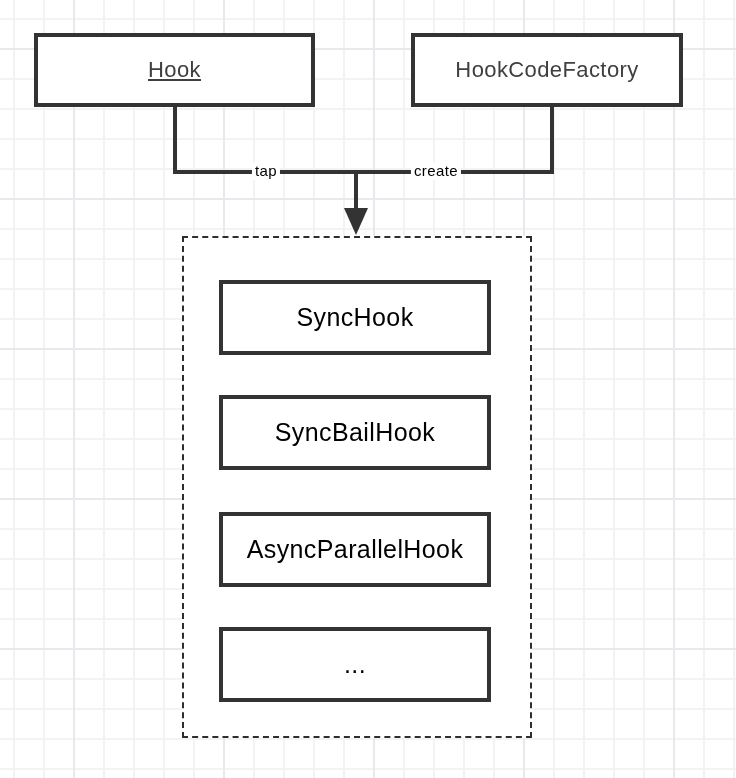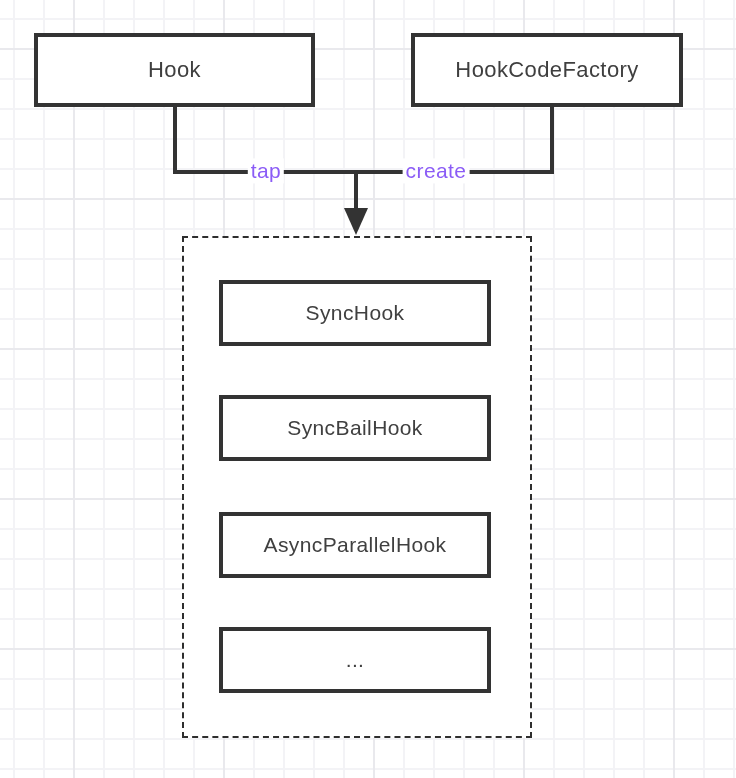--- a/index.html
+++ b/index.html
@@ -31,21 +31,21 @@
     background: #ffffff;
     border: 4px solid #333333;
     display: flex;
     align-items: center;
     justify-content: center;
     color: #3f3f3f;
     font-size: 22px;
     letter-spacing: 0.4px;
     white-space: nowrap;
   }
-  .node-hook            { left: 34px;  top: 33px;  width: 281px; height: 74px; }
+  .node-hook            { left: 34px;  top: 33px;  width: 281px; height: 74px; text-decoration: underline; }
   .node-hookcodefactory { left: 411px; top: 33px;  width: 272px; height: 74px; }
 
   .seg {
     position: absolute;
     background: #333333;
   }
   .seg-hook-drop   { left: 173px; top: 107px; width: 4px;   height: 67px; }
   .seg-hcf-drop    { left: 550px; top: 107px; width: 4px;   height: 67px; }
   .seg-merge-h     { left: 173px; top: 170px; width: 381px; height: 4px;  }
   .seg-arrow-stem  { left: 354px; top: 170px; width: 4px;   height: 40px; }
@@ -59,22 +59,22 @@
     border-left: 12px solid transparent;
     border-right: 12px solid transparent;
     border-top: 27px solid #333333;
   }
 
   .edge-label {
     position: absolute;
     transform: translate(-50%, -50%);
     background: #ffffff;
     padding: 0 3px;
-    color: #8b5cf6;
-    font-size: 21px;
+    color: #000000;
+    font-size: 15px;
     letter-spacing: 0.4px;
     line-height: 1.2;
     white-space: nowrap;
   }
   .edge-label-tap    { left: 266px; top: 171px; }
   .edge-label-create { left: 436px; top: 171px; }
 
   .group-container {
     position: absolute;
     box-sizing: border-box;
@@ -83,28 +83,28 @@
     width: 350px;
     height: 502px;
     background: #ffffff;
     border: 2px dashed #2e2e2e;
   }
   .child-node {
     position: absolute;
     box-sizing: border-box;
     left: 219px;
     width: 272px;
-    height: 66px;
+    height: 75px;
     background: #ffffff;
     border: 4px solid #333333;
     display: flex;
     align-items: center;
     justify-content: center;
-    color: #404040;
-    font-size: 21px;
+    color: #000000;
+    font-size: 25px;
     letter-spacing: 0.4px;
     white-space: nowrap;
   }
   .child-0 { top: 280px; }
   .child-1 { top: 395px; }
   .child-2 { top: 512px; }
   .child-3 { top: 627px; }
 </style>
 </head>
 <body>

